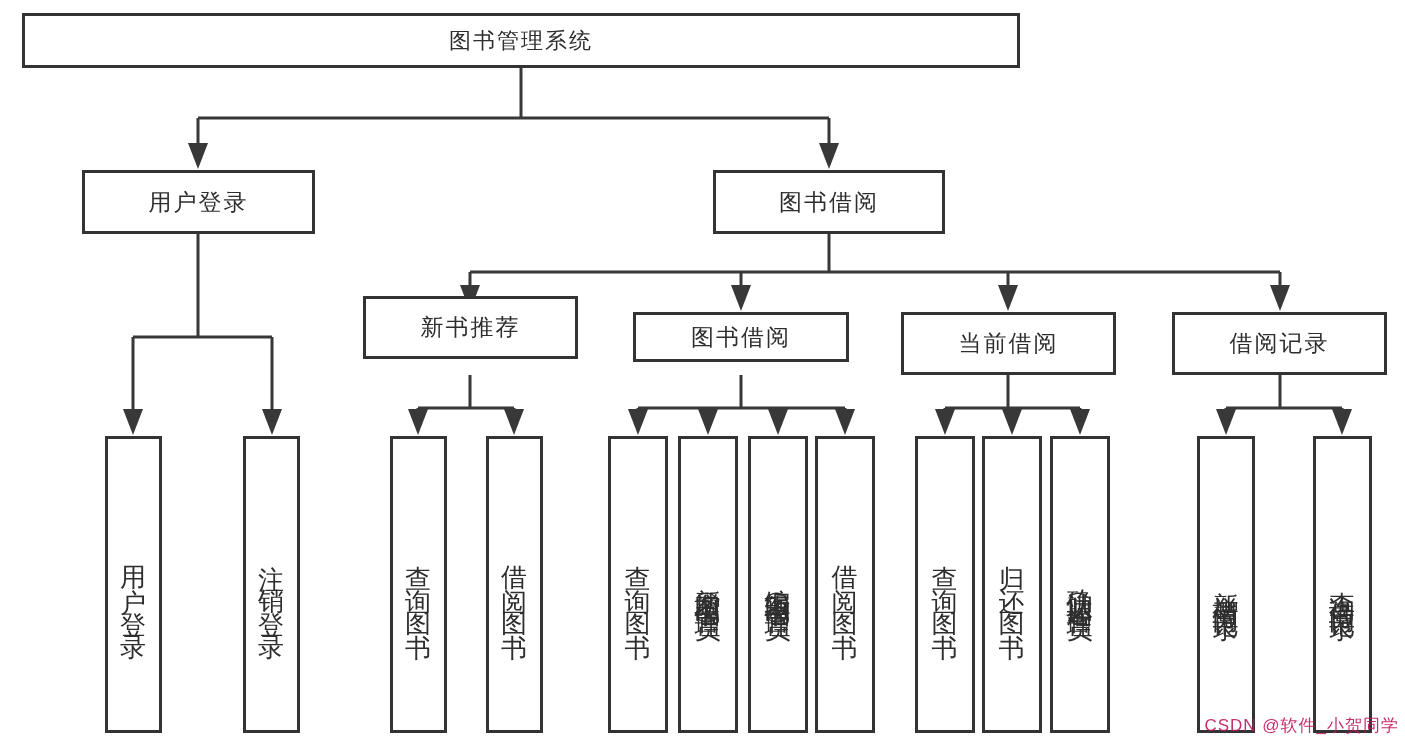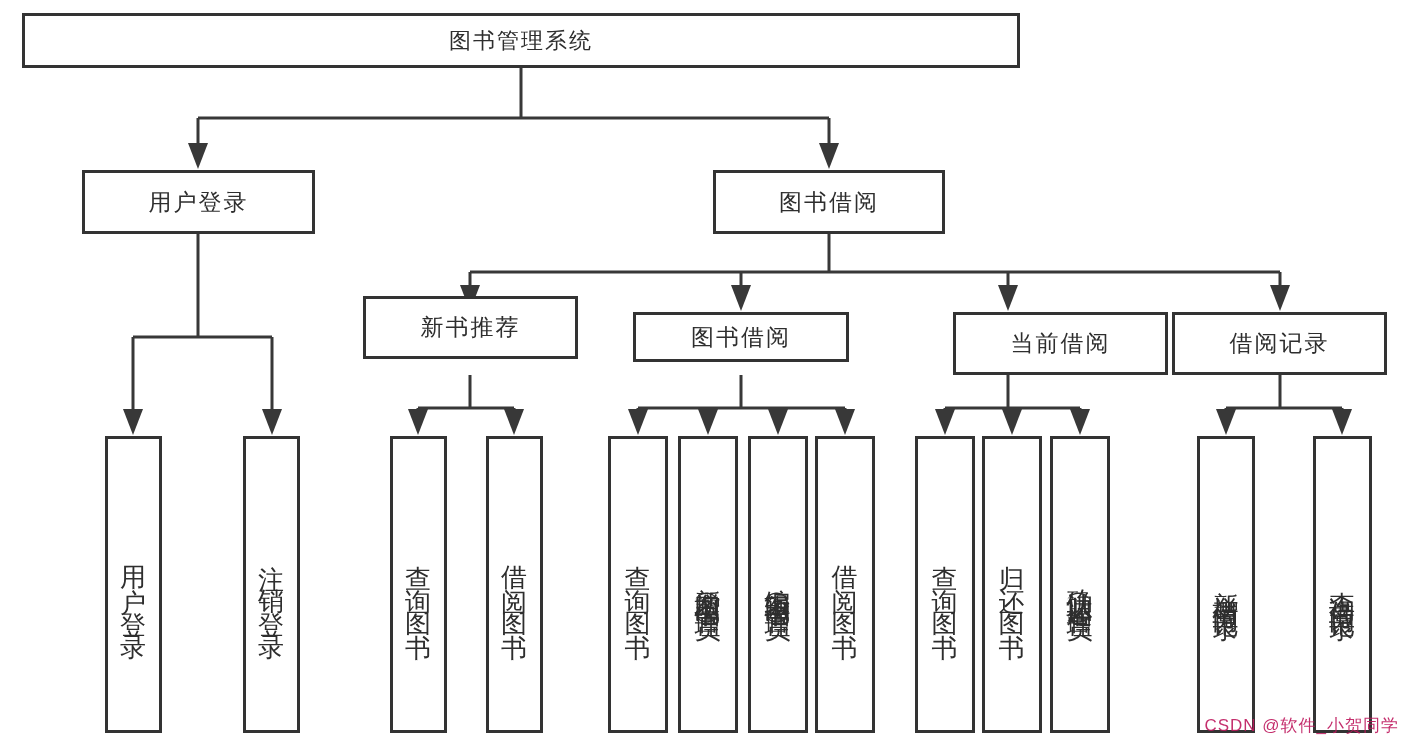--- a/index.html
+++ b/index.html
@@ -81,21 +81,21 @@
   <div class="node h" style="left:713px;top:170px;width:232px;height:64px">
     <span class="lbl">图书借阅</span>
   </div>
 
   <div class="node h" style="left:363px;top:296px;width:215px;height:63px">
     <span class="lbl">新书推荐</span>
   </div>
   <div class="node h" style="left:633px;top:312px;width:216px;height:50px">
     <span class="lbl">图书借阅</span>
   </div>
-  <div class="node h" style="left:953px;top:312px;width:215px;height:63px">
+  <div class="node h" style="left:901px;top:312px;width:215px;height:63px">
     <span class="lbl">当前借阅</span>
   </div>
   <div class="node h" style="left:1172px;top:312px;width:215px;height:63px">
     <span class="lbl">借阅记录</span>
   </div>
 
   <div class="node v sp-wide" style="left:105px;top:436px;width:57px;height:297px">
     <span class="lbl">用户登录</span>
   </div>
   <div class="node v sp-wide" style="left:243px;top:436px;width:57px;height:297px">

